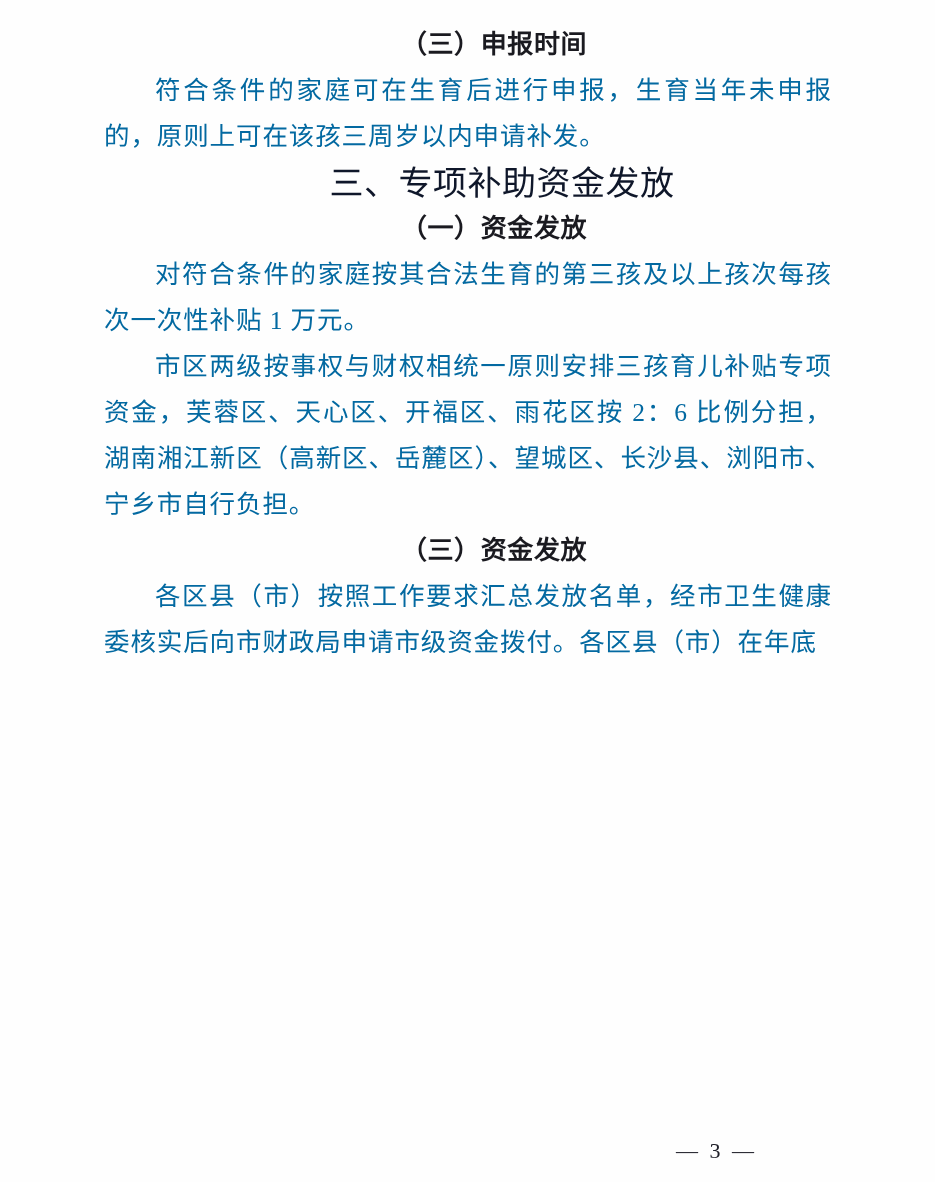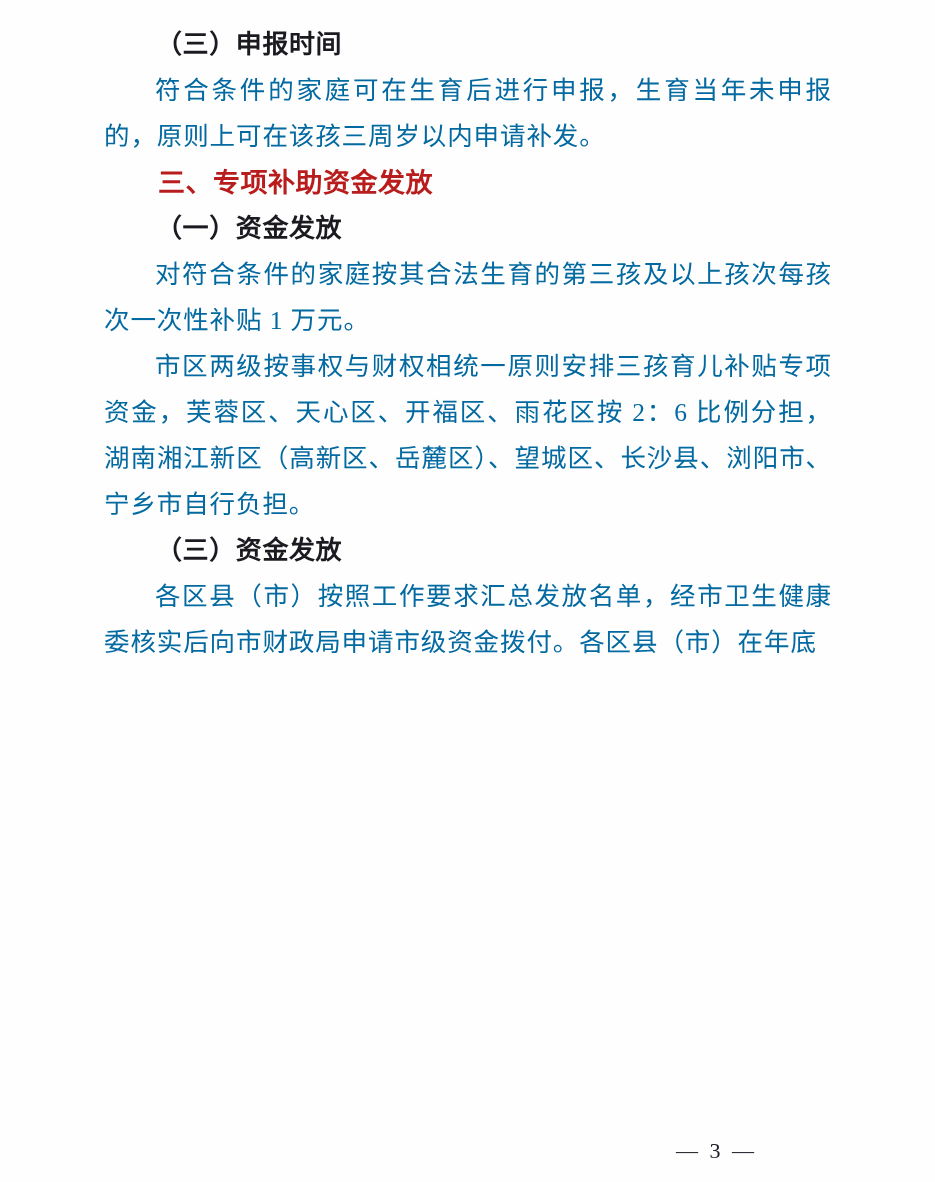--- a/index.html
+++ b/index.html
@@ -28,31 +28,32 @@
     position: absolute;
     left: 104px;
     top: 22px;
     width: 728px;
   }
 
   
   .block {
     margin: 0;
     padding: 0;
+    text-align: center;
   }
 
   
   .heading-l2 {
     font-family: "DejaVu Sans", "Liberation Sans", sans-serif;
-    font-weight: 700;
-    font-size: 27px;
+    font-weight: 400;
+    font-size: 34px;
     line-height: 46px;
     letter-spacing: 0.5px;
     text-indent: 2em;
-    color: #b91c1c;
+    color: #0f172a;
   }
 
   
   .heading-l3 {
     font-family: "Liberation Serif", "DejaVu Serif", serif;
     font-weight: 600;
     font-size: 26px;
     line-height: 46px;
     letter-spacing: 0.6px;
     text-indent: 2em;

